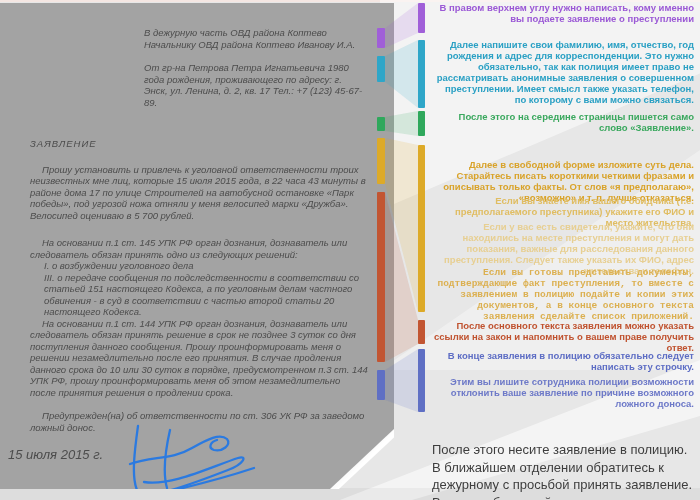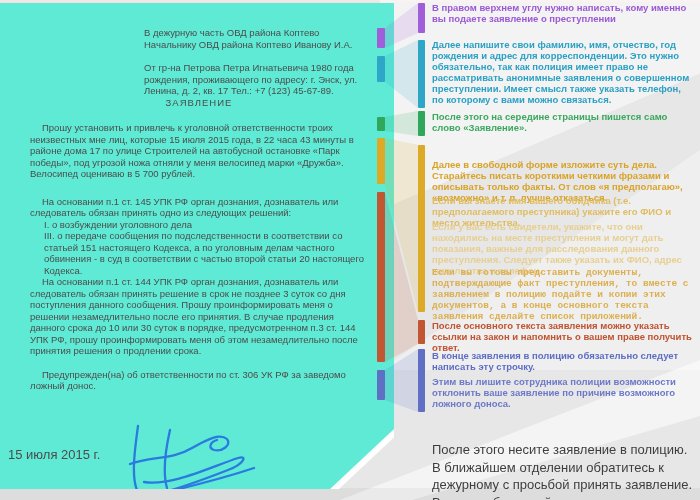--- a/index.html
+++ b/index.html
@@ -14,57 +14,58 @@
   .f1{left:380px;top:0;width:320px;height:210px;background:rgba(255,255,255,.5);
       clip-path:polygon(0 0,100% 0,100% 35%,0 100%);}
   .f2{left:380px;top:150px;width:320px;height:220px;background:rgba(255,255,255,.35);
       clip-path:polygon(0 100%,100% 0,100% 100%);}
   .f3{left:340px;top:360px;width:360px;height:140px;background:rgba(255,255,255,.55);
       clip-path:polygon(0 100%,100% 0,100% 40%,20% 100%);}
   .f4{left:0;top:488px;width:700px;height:12px;background:rgba(0,0,0,.04);}
 
   
   .page{
-    position:absolute;left:0;top:3px;width:394px;height:486px;background:#5eead4;
+    position:absolute;left:0;top:3px;width:394px;height:486px;background:#a3a3a3;
     box-shadow:0 1px 4px rgba(0,0,0,.22);
     clip-path:polygon(0 0,100% 0,100% calc(100% - 58px),calc(100% - 62px) 100%,0 100%);
+    font-style:italic;
   }
   .page-curl{
     position:absolute;left:330px;top:429px;width:64px;height:60px;
     background:linear-gradient(315deg,#ffffff 45%,#e9e9e9 70%,#c9c9c9 100%);
     clip-path:polygon(0 100%,100% 0,100% 14%,14% 100%);
     filter:drop-shadow(-2px 2px 2px rgba(0,0,0,.25));
   }
   .doc{
     position:absolute;left:0;top:0;width:394px;box-sizing:border-box;
     padding:24px 26px 0 30px;
     font-size:9.5px;line-height:11.5px;color:#4c4c4c;
   }
   .doc .addr{margin-left:114px;}
   .doc .sender{margin-left:114px;margin-top:12px;}
-  .doc .title{text-align:center;letter-spacing:1px;}
+  .doc .title{text-align:left;margin-top:30px;letter-spacing:1px;}
   .doc p{margin:0;}
   .doc .p1{margin-top:14px;text-indent:12px;}
   .doc .p2{margin-top:16px;text-indent:12px;}
   .doc .list-item{padding-left:14px;}
   .doc .p3{text-indent:12px;}
   .doc .p4{margin-top:12px;text-indent:12px;}
   .date{position:absolute;left:8px;top:444px;font-size:13px;color:#4c4c4c;text-align:center;}
   .sig{position:absolute;left:118px;top:413px;width:150px;height:82px;}
 
   
   .bar{position:absolute;border-radius:1px;}
   .bar-left{left:377px;width:8px;}
   .bar-right{left:418px;width:7px;}
   .beams{position:absolute;left:0;top:0;width:700px;height:500px;pointer-events:none;}
 
   
   .annotation{
     position:absolute;left:432px;width:262px;
-    font-size:9.5px;line-height:11px;font-weight:bold;
+    font-size:9.5px;line-height:11px;font-weight:bold;text-align:right;
   }
   .footer-note{
     position:absolute;left:432px;top:441px;width:264px;
     font-size:13px;line-height:17.5px;color:#3e3e3e;
   }
 </style>
 </head>
 <body>
 
 <div class="stage">

